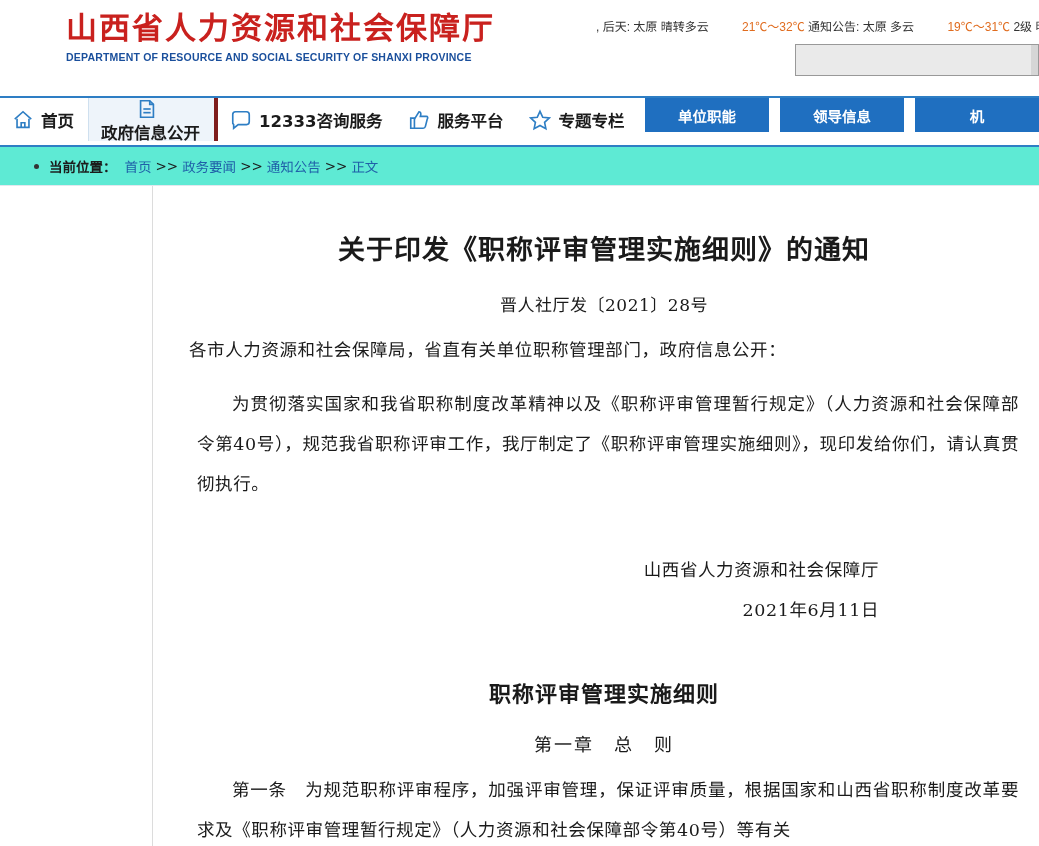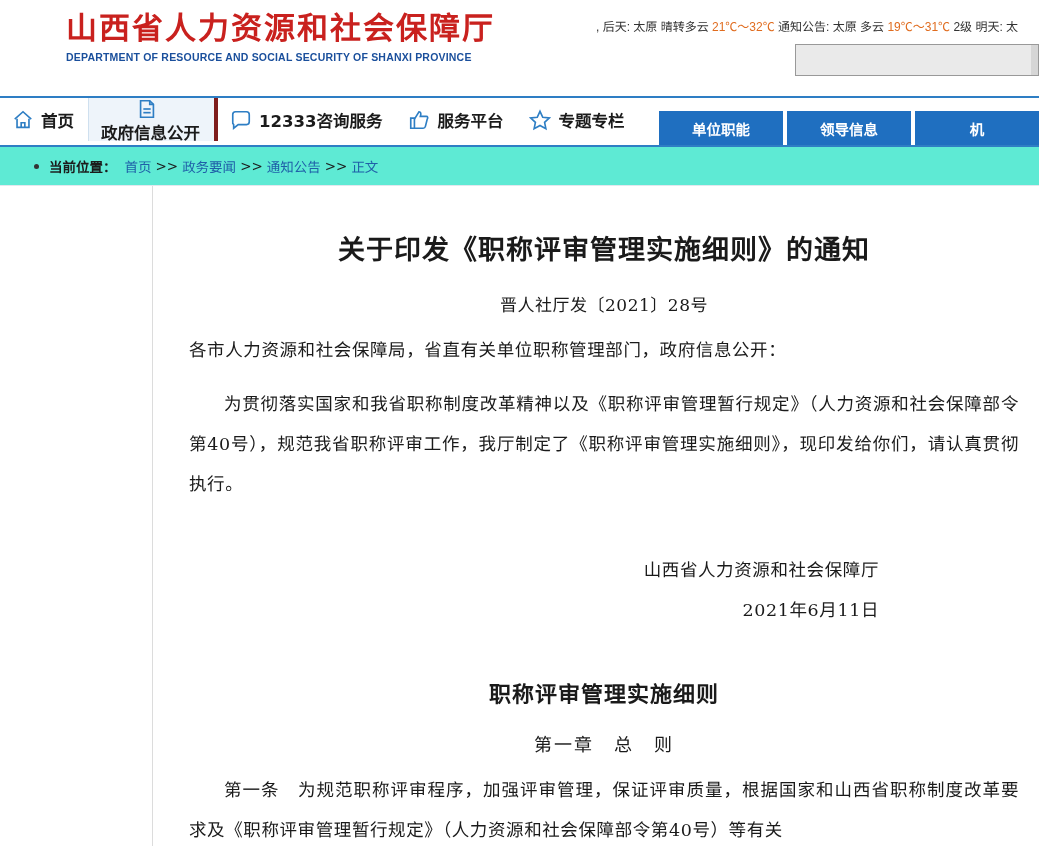--- a/index.html
+++ b/index.html
@@ -50,21 +50,21 @@
     position: absolute;
     left: 596px;
     top: 17px;
     width: 445px;
     height: 18px;
     overflow: hidden;
     font-size: 12px;
     color: #333;
     white-space: nowrap;
   }
-  .weather .w-temp-hot { color: #e06c1f; }
+  .weather .w-temp-hot { color: #e06c1f; margin-left: 30px; }
 
   .search-wrap {
     position: absolute;
     left: 795px;
     top: 44px;
     width: 244px;
     height: 32px;
   }
   .search-input {
     box-sizing: border-box;
@@ -129,23 +129,23 @@
     height: 22px;
     margin-right: 7px;
     flex: 0 0 22px;
     display: block;
   }
   .nav-ic svg { display: block; }
 
   .nav-buttons {
     position: absolute;
     right: 0;
-    top: 13px;
-    display: flex;
-    gap: 4px;
+    top: 0;
+    display: flex;
+    gap: 11px;
   }
   .nav-btn {
     height: 34px;
     min-width: 96px;
     padding: 0 14px;
     background: #1f6fc0;
     color: #fff;
     font-size: 14.5px;
     font-weight: bold;
     font-family: "DejaVu Sans", sans-serif;
@@ -232,21 +232,21 @@
     margin-top: 24px;
     letter-spacing: 0.5px;
   }
   .p {
     font-size: 17.5px;
     line-height: 40px;
     margin: 14px 0 0 0;
     text-align: justify;
     letter-spacing: 0.6px;
   }
-  .p.indent { text-indent: 2em; }
+  .p.indent { text-indent: 2em; margin-left: 8px; }
   .sign {
     text-align: right;
     font-size: 17.5px;
     line-height: 40px;
     margin: 0;
     padding-right: 140px;
     letter-spacing: 0.6px;
   }
   .sign.first { margin-top: 46px; }
   .sec-title {

